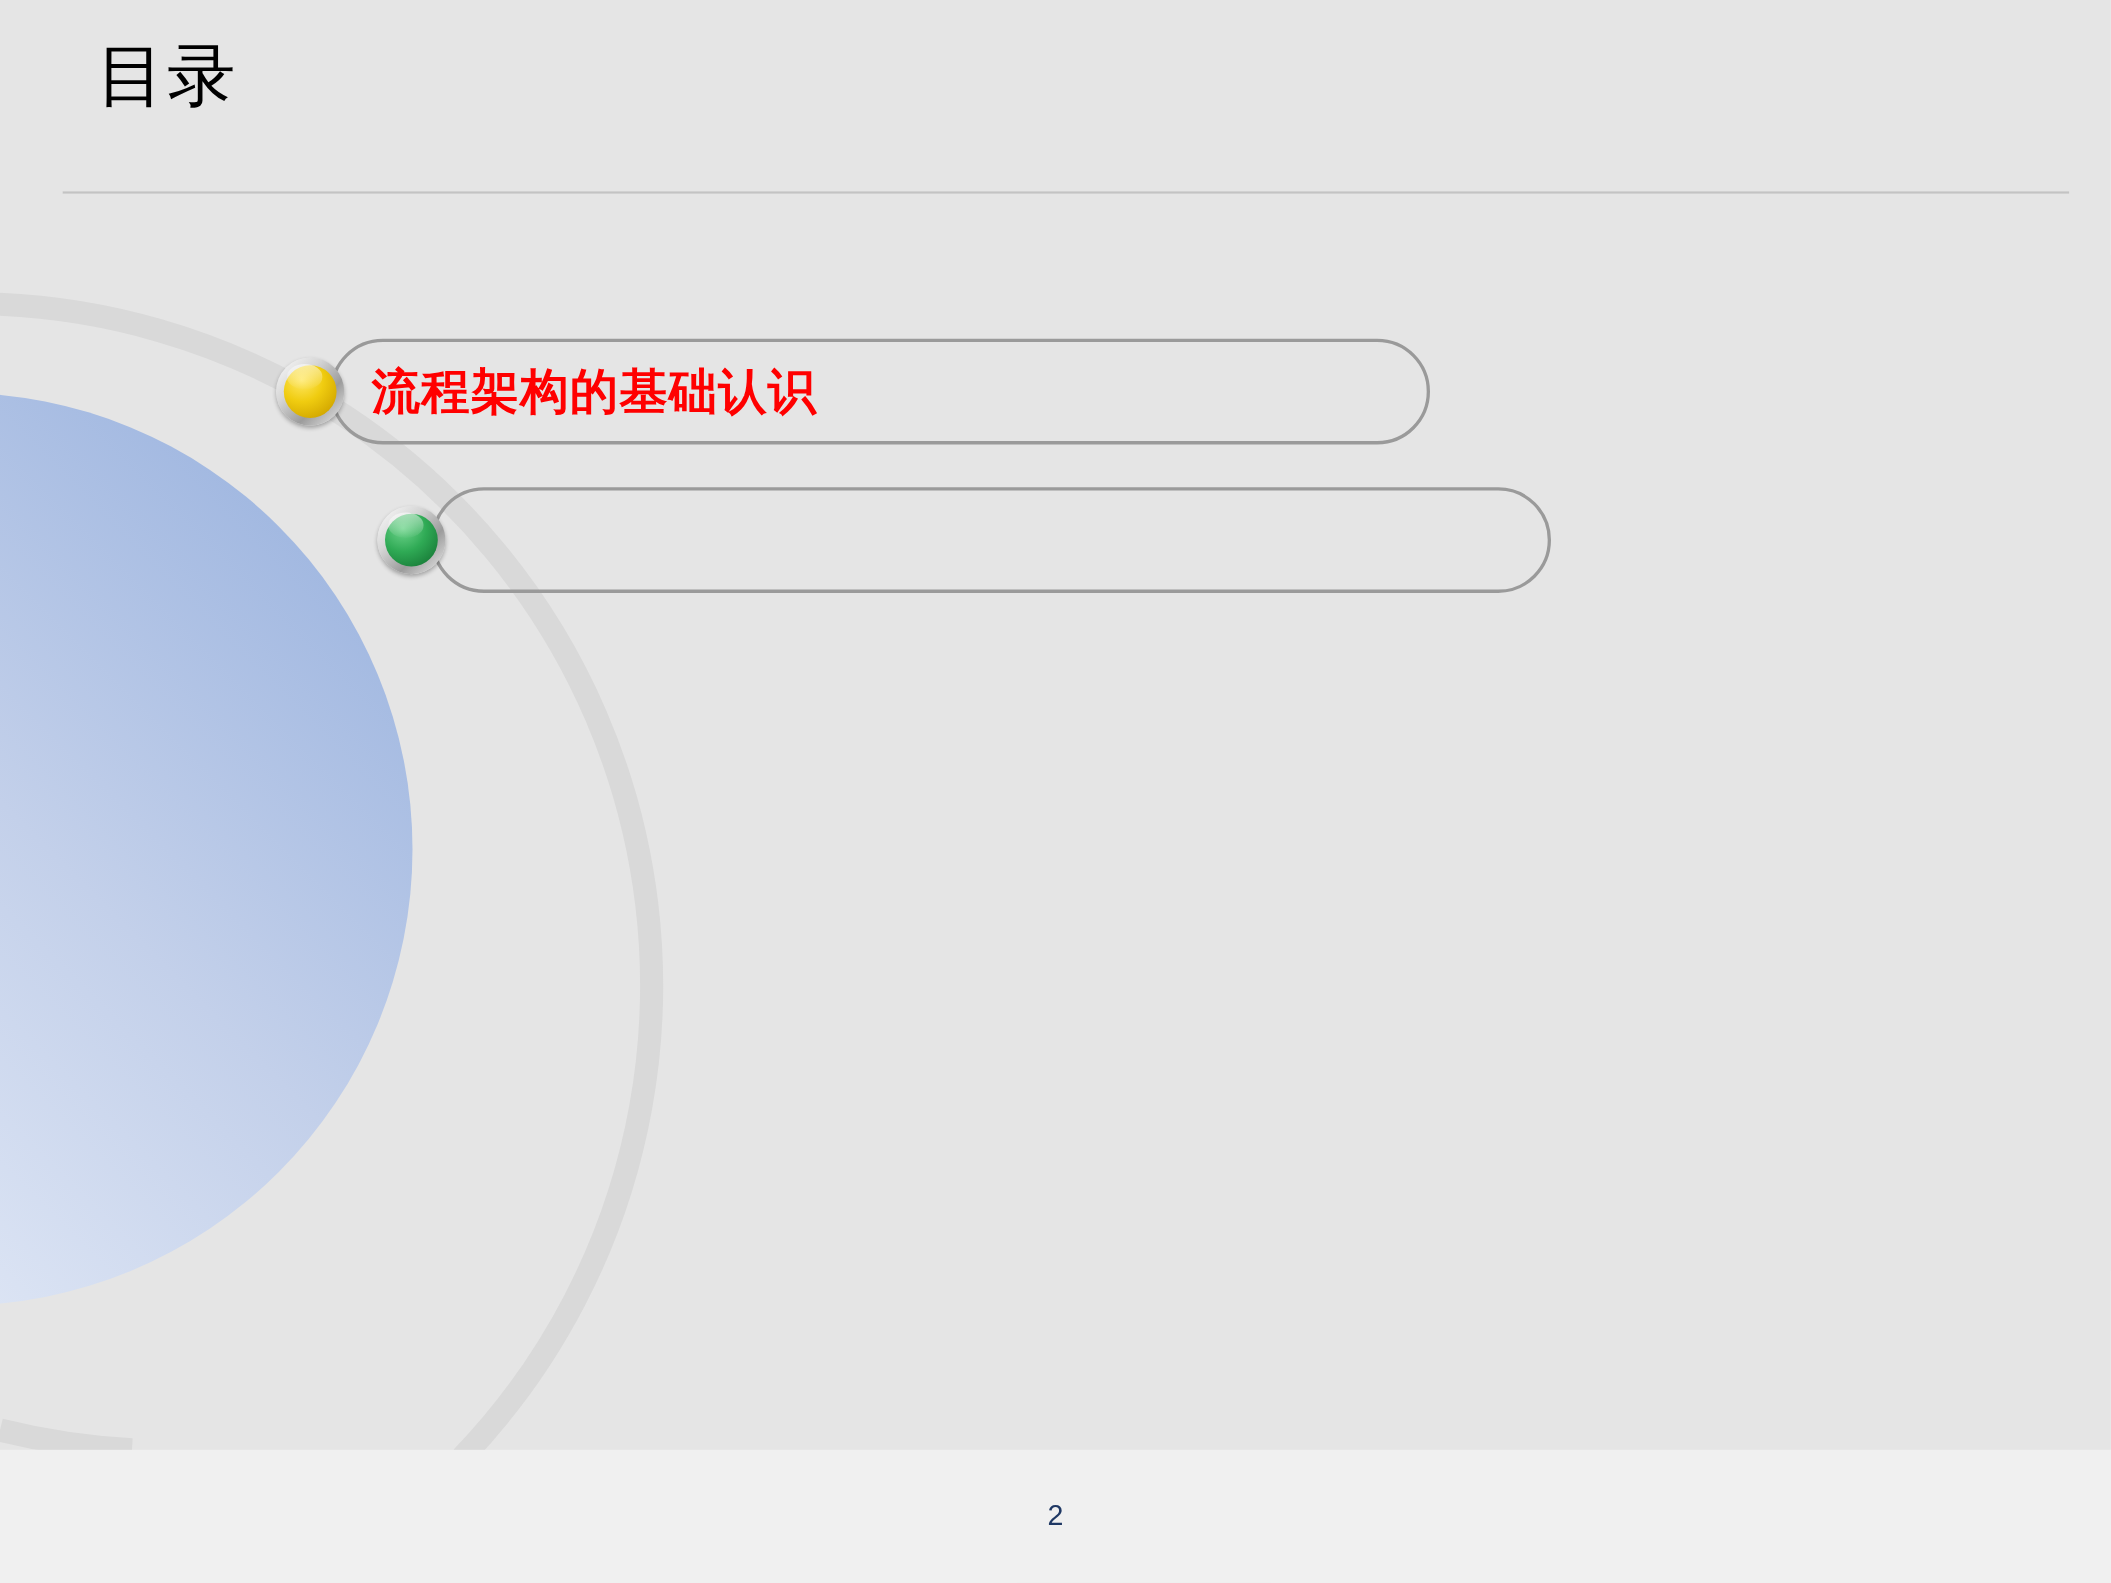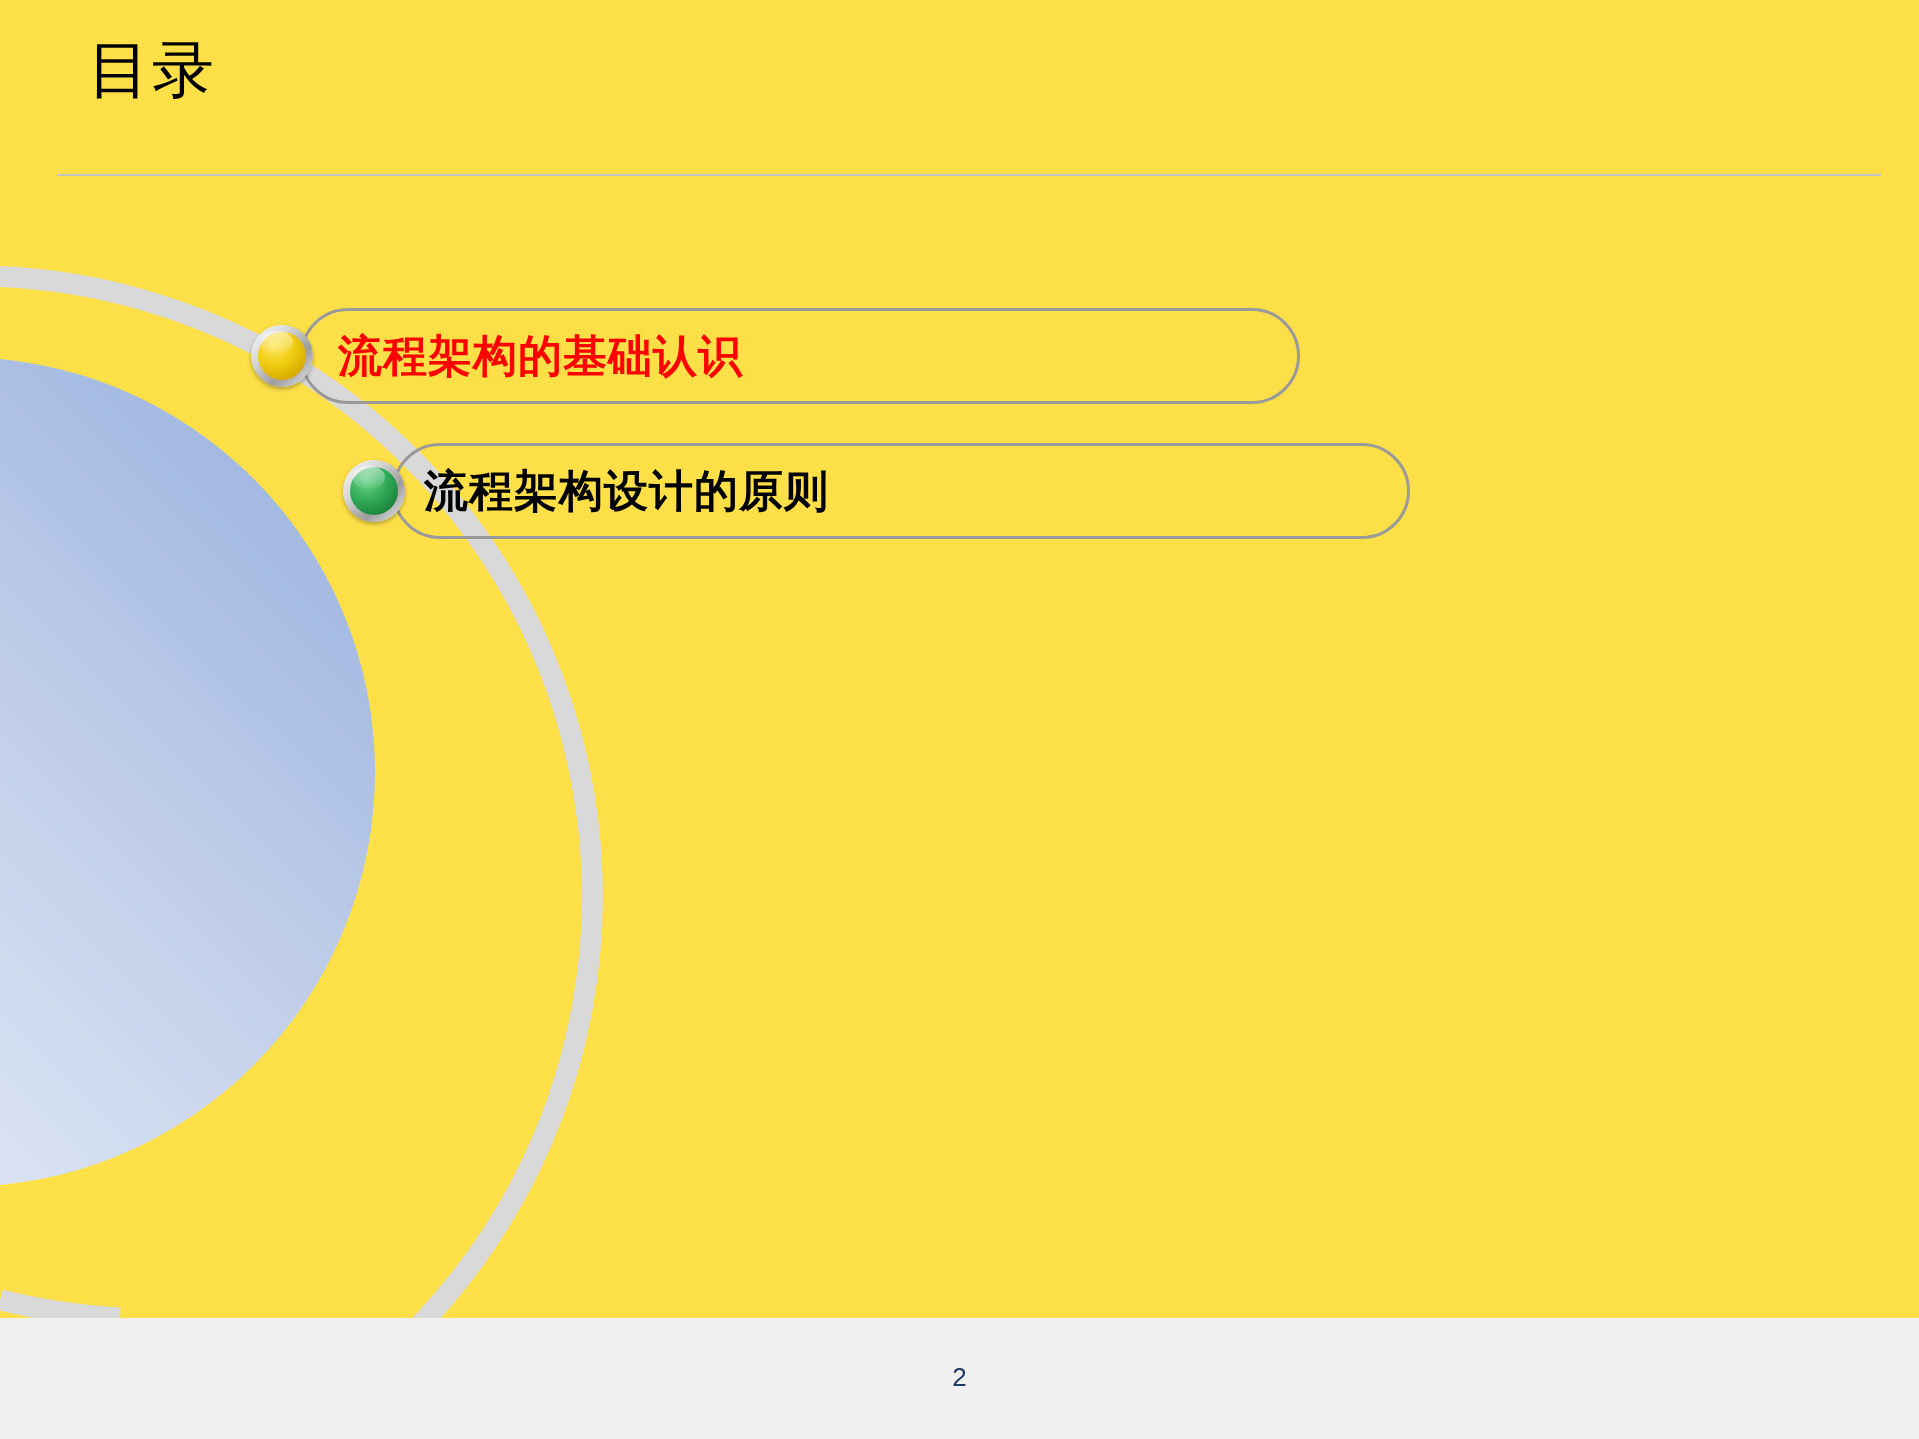--- a/index.html
+++ b/index.html
@@ -10,21 +10,21 @@
   }
   body {
     font-family: "Liberation Sans", "DejaVu Sans", sans-serif;
   }
 
   #slide {
     position: relative;
     width: 1919px;
     height: 1439px;
     overflow: hidden;
-    background: #fde047;
+    background: #e5e5e5;
   }
 
   
   #bg-layer {
     position: absolute;
     left: 0; top: 0;
     width: 1919px;
     height: 1439px;
     pointer-events: none;
   }
@@ -167,20 +167,19 @@
     <div class="pill-label" style="left:338px; color:#ff0000;">流程架构的基础认识</div>
   </div>
 
   <div class="pill-row" style="left:0px; top:443px; width:1919px;">
     <div class="pill-box" style="left:392px; width:1018px;"></div>
     <div class="bullet" style="left:343px;">
       <div class="ring"></div>
       <div class="core" style="background: radial-gradient(circle at 34% 28%, #6fd48c 0%, #2faa55 45%, #1a7f3a 82%, #0d5526 100%);"></div>
       <div class="gloss"></div>
     </div>
-    <div class="pill-label" style="left:424px; color:#000000;">流程架构设计的原则</div>
   </div>
 
 
   <div id="footer-band"></div>
   <div id="page-number">2</div>
 
 </div>
 
 </body></html>

